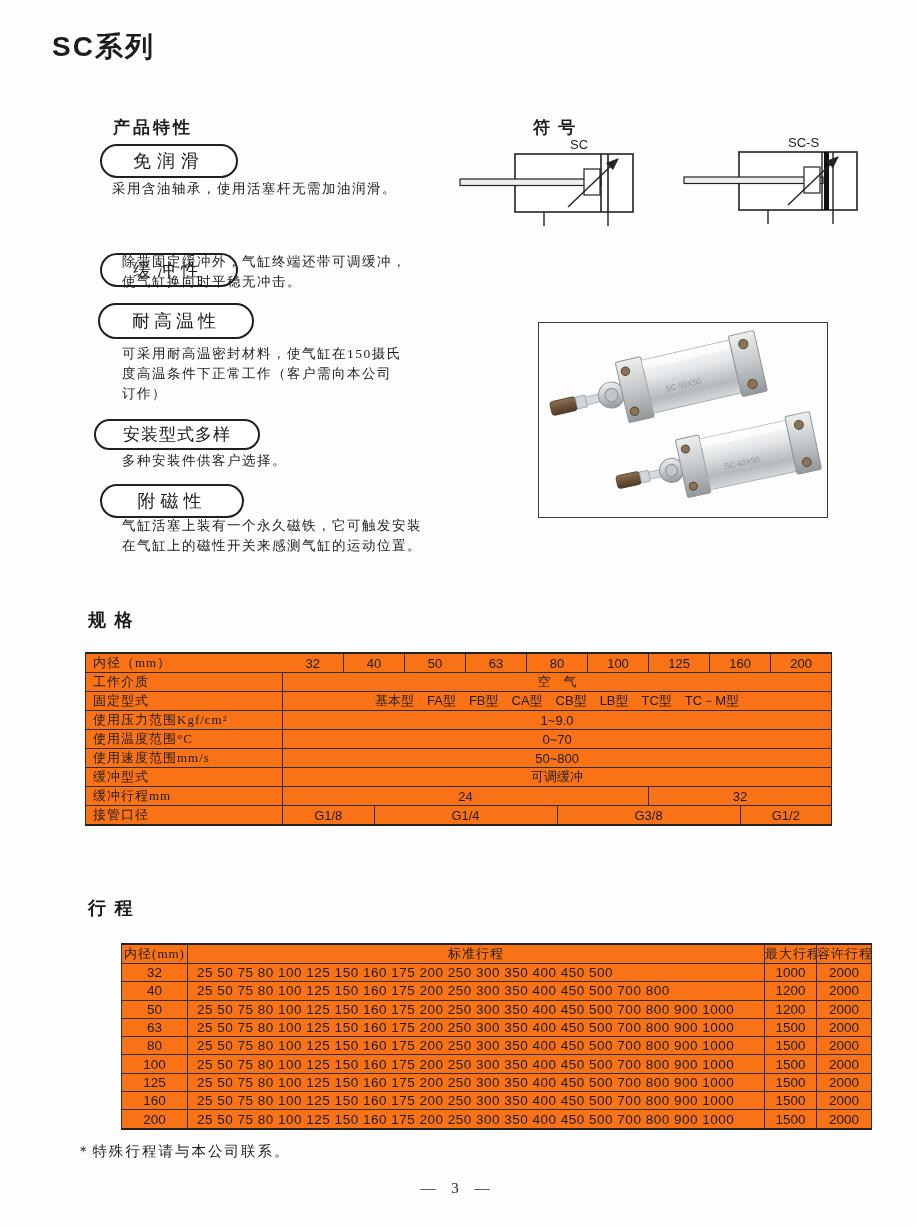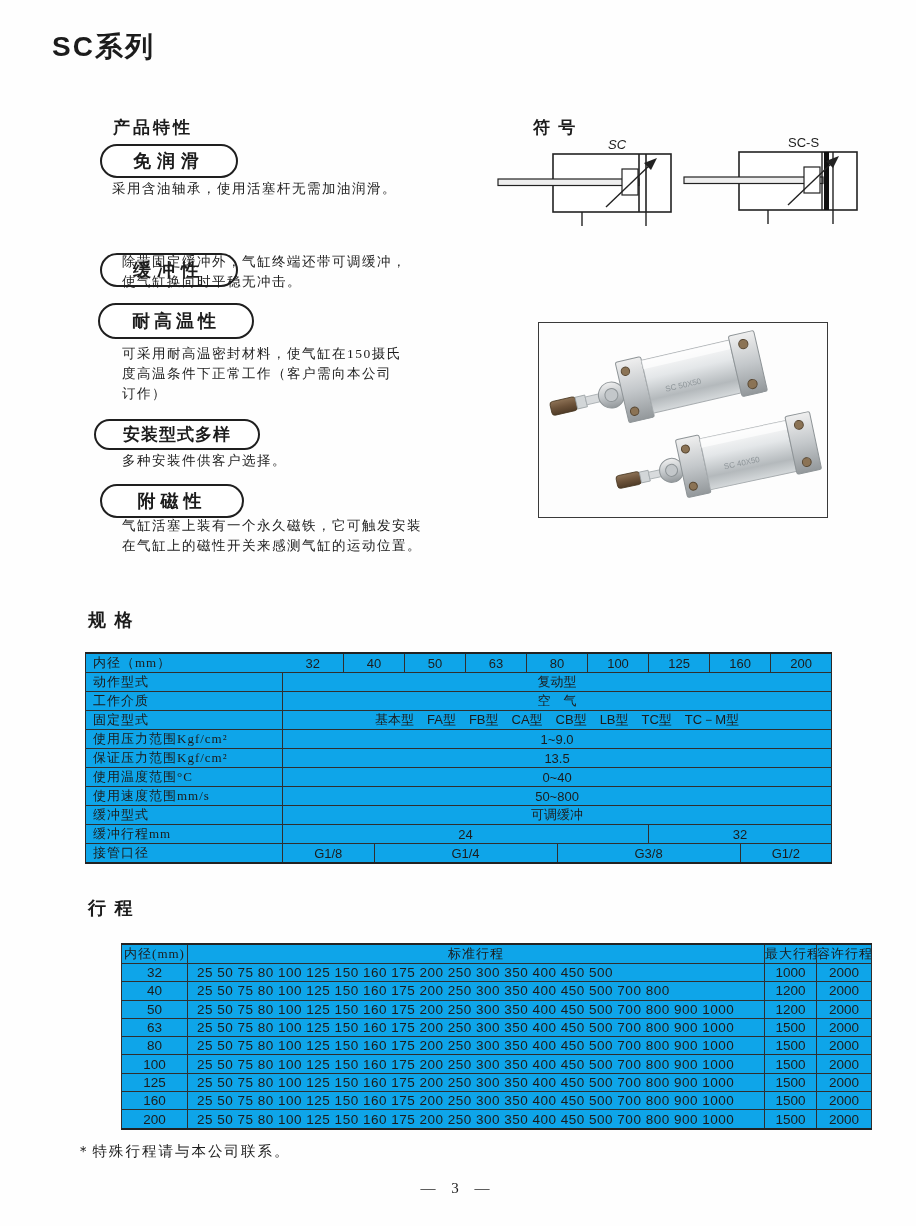--- a/index.html
+++ b/index.html
@@ -14,57 +14,57 @@
     font-size:28px;font-weight:600;letter-spacing:2px;
   }
 
   .features-heading{
     position:absolute;left:113px;top:116px;
     font-size:17px;font-weight:bold;letter-spacing:3px;
   }
   .badge{
     position:absolute;border:2px solid #1f1f1f;border-radius:20px;
     display:flex;align-items:center;justify-content:center;
-    font-size:18px;font-weight:bold;background:#fff;box-sizing:border-box;
+    font-size:18px;font-weight:normal;background:#fff;box-sizing:border-box;
   }
   .desc{position:absolute;font-size:13.5px;letter-spacing:1.5px;line-height:20px;}
 
   .b1{left:100px;top:144px;width:138px;height:34px;letter-spacing:6px;}
   .d1{left:112px;top:179px;}
   .b2{left:100px;top:220px;width:138px;height:34px;letter-spacing:6px;margin-top:33px;}
   .d2{left:122px;top:252px;}
   .b3{left:98px;top:303px;width:156px;height:36px;letter-spacing:4px;}
   .d3{left:122px;top:344px;}
   .b4{left:94px;top:419px;width:166px;height:31px;letter-spacing:1px;font-size:17px;}
   .d4{left:122px;top:451px;}
   .b5{left:100px;top:484px;width:144px;height:34px;letter-spacing:5px;}
   .d5{left:122px;top:516px;}
 
   .symbols-heading{
     position:absolute;left:533px;top:116px;
     font-size:17px;font-weight:bold;letter-spacing:2px;
   }
   .symbol{position:absolute;width:200px;height:96px;}
-  .symbol.sc{left:490px;top:136px;font-style:italic;}
+  .symbol.sc{left:452px;top:136px;}
   .symbol.scs{left:676px;top:134px;}
   .symbol svg{display:block;}
   .symlabel{font-family:"Liberation Sans","DejaVu Sans",sans-serif;font-size:13px;fill:#1c1c1c;}
 
   .photo{
     position:absolute;left:538px;top:322px;width:290px;height:196px;
     border:1px solid #3a3a3a;background:#fdfdfd;box-sizing:border-box;
   }
 
   .section-heading{
     position:absolute;font-size:18px;font-weight:bold;letter-spacing:2px;
   }
   .spec-heading{left:88px;top:608px;}
   .stroke-heading{left:88px;top:896px;}
 
-  table{border-collapse:collapse;table-layout:fixed;background:#0ea5e9;}
+  table{border-collapse:collapse;table-layout:fixed;background:#f97316;}
   td,th{padding:0;margin:0;overflow:hidden;white-space:nowrap;}
 
   .spec-table{
     position:absolute;left:85px;top:652px;width:746px;
     border:1px solid #2a2a2a;border-top:2px solid #222;border-bottom:2px solid #222;
     font-size:13px;
   }
   .spec-table td{height:16.5px;border-bottom:1px solid #2f2f2f;}
   .spec-table .lbl{
     text-align:left;padding-left:7px;letter-spacing:1px;
@@ -242,42 +242,34 @@
       <td colspan="2" class="val vl">40</td>
       <td colspan="2" class="val vl">50</td>
       <td colspan="2" class="val vl">63</td>
       <td colspan="2" class="val vl">80</td>
       <td colspan="2" class="val vl">100</td>
       <td colspan="2" class="val vl">125</td>
       <td colspan="2" class="val vl">160</td>
       <td colspan="2" class="val vl">200</td>
     </tr>
     <tr>
-      <td class="lbl">动作型式</td>
-      <td colspan="18" class="val vl">复动型</td>
-    </tr>
-    <tr>
       <td class="lbl">工作介质</td>
       <td colspan="18" class="val vl">空　气</td>
     </tr>
     <tr>
       <td class="lbl">固定型式</td>
       <td colspan="18" class="val vl">基本型　FA型　FB型　CA型　CB型　LB型　TC型　TC－M型</td>
     </tr>
     <tr>
       <td class="lbl">使用压力范围Kgf/cm²</td>
       <td colspan="18" class="val vl">1~9.0</td>
     </tr>
     <tr>
-      <td class="lbl">保证压力范围Kgf/cm²</td>
-      <td colspan="18" class="val vl">13.5</td>
-    </tr>
-    <tr>
       <td class="lbl">使用温度范围°C</td>
-      <td colspan="18" class="val vl">0~40</td>
+      <td colspan="18" class="val vl">0~70</td>
     </tr>
     <tr>
       <td class="lbl">使用速度范围mm/s</td>
       <td colspan="18" class="val vl">50~800</td>
     </tr>
     <tr>
       <td class="lbl">缓冲型式</td>
       <td colspan="18" class="val vl">可调缓冲</td>
     </tr>
     <tr>

